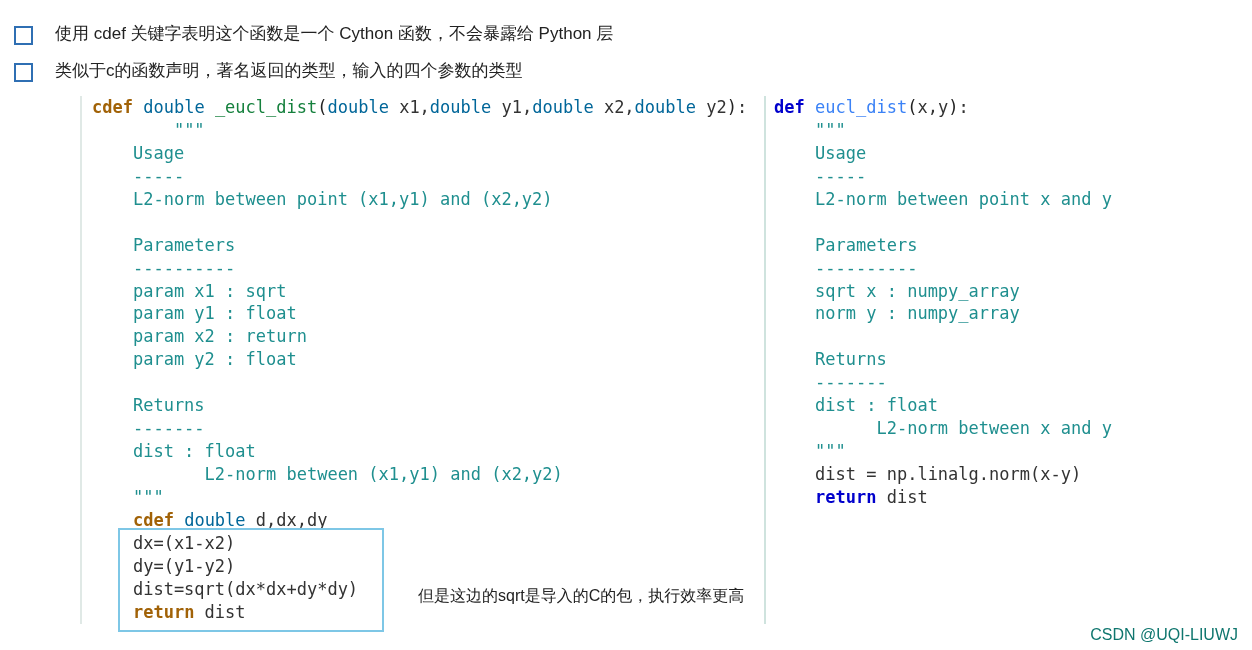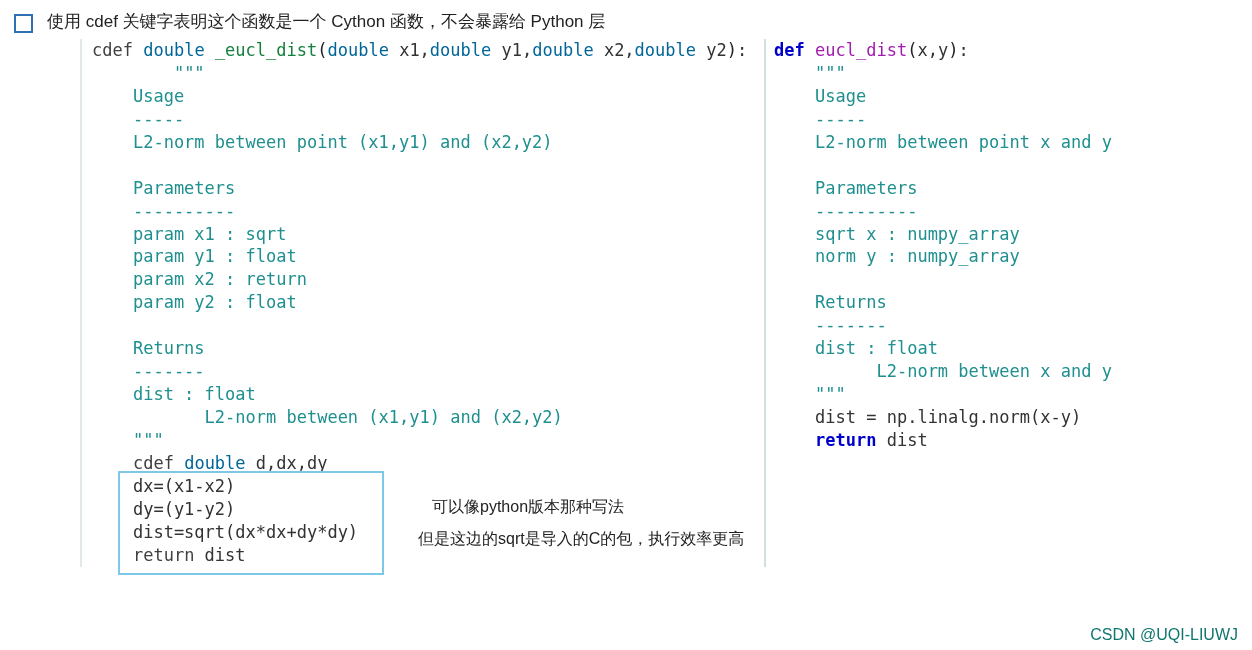--- a/index.html
+++ b/index.html
@@ -1,44 +1,48 @@
 <!DOCTYPE html>
 <html><head>
 <meta charset="utf-8">
 <style>
   html,body{margin:0;padding:0;background:#fff;font-family:"Microsoft YaHei",Arial,sans-serif;font-size:15px;color:#333;}
   .page{width:1252px;height:650px;position:relative;box-sizing:border-box;padding:8px 14px;}
-  .bullet-row{display:flex;align-items:flex-start;margin:2px 0;}
+  .bullet-row{display:flex;align-items:flex-start;margin:14px 0;gap:8px;}
   .bullet-box{width:15px;height:15px;border:2px solid #2f6fb3;margin-right:14px;margin-top:4px;flex:0 0 auto;}
   .bullet-text{font-size:17px;color:#222;}
   .code-area{display:flex;margin-top:6px;}
   .left-col{width:760px;position:relative;}
   .right-col{width:470px;border-left:2px solid #cfe3de;padding-left:8px;}
   pre{margin:0;font-family:Consolas,Menlo,monospace;font-size:17px;line-height:1.35;white-space:pre;color:#333;}
   .left-pre{padding-left:78px;position:relative;}
   .gutter{position:absolute;left:66px;top:0;bottom:0;width:2px;background:#e0e9e6;}
-  .kw{color:#404040;font-weight:normal;}
+  .kw{color:#a16207;font-weight:bold;}
   .type{color:#006699;}
-  .fname{color:#a21caf;}
+  .fname{color:#3b82f6;}
   .str{color:#1f8f8f;}
   .paren{color:#222;}
   .id{color:#15803d;}
   .py-kw{color:#0000cc;font-weight:bold;}
   .annot{position:absolute;font-size:16px;color:#222;}
   .boxed{position:absolute;border:2px solid #7ec7e6;}
   .watermark{position:absolute;right:14px;bottom:6px;color:#0f766e;font-size:16px;}
 </style>
 </head>
 <body>
 
 <div class="page">
 
   <div class="bullet-row">
     <div class="bullet-box"></div>
     <div class="bullet-text">使用 cdef 关键字表明这个函数是一个 Cython 函数，不会暴露给 Python 层</div>
+  </div>
+  <div class="bullet-row">
+    <div class="bullet-box"></div>
+    <div class="bullet-text">类似于c的函数声明，著名返回的类型，输入的四个参数的类型</div>
   </div>
 
   <div class="code-area">
 
     <div class="left-col">
       <div class="gutter"></div>
       <pre class="left-pre"><span class="kw">cdef</span> <span class="type">double</span> <span class="id">_eucl_dist</span><span class="paren">(</span><span class="type">double</span> x1,<span class="type">double</span> y1,<span class="type">double</span> x2,<span class="type">double</span> y2<span class="paren">)</span>:
     <span class="str">    """</span>
 <span class="str">    Usage</span>
 <span class="str">    -----</span>
@@ -57,21 +61,20 @@
 <span class="str">           L2-norm between (x1,y1) and (x2,y2)</span>
 <span class="str">    """</span>
 <span>    <span class="kw">cdef</span> <span class="type">double</span> d,dx,dy</span>
 <span>    dx=(x1-x2)</span>
 <span>    dy=(y1-y2)</span>
 <span>    dist=sqrt(dx*dx+dy*dy)</span>
 <span>    <span class="kw">return</span> dist</span></pre>
 
       <div class="boxed" style="left:104px;top:432px;width:262px;height:100px;"></div>
 
-      <div class="annot" style="left:418px;top:458px;">可以像python版本那种写法</div>
       <div class="annot" style="left:404px;top:490px;">但是这边的sqrt是导入的C的包，执行效率更高</div>
     </div>
 
     <div class="right-col">
       <pre><span class="py-kw">def</span> <span class="fname">eucl_dist</span><span class="paren">(</span>x,y<span class="paren">)</span>:
 <span class="str">    """</span>
 <span class="str">    Usage</span>
 <span class="str">    -----</span>
 <span class="str">    L2-norm between point x and y</span>
 <span class="str"></span>

